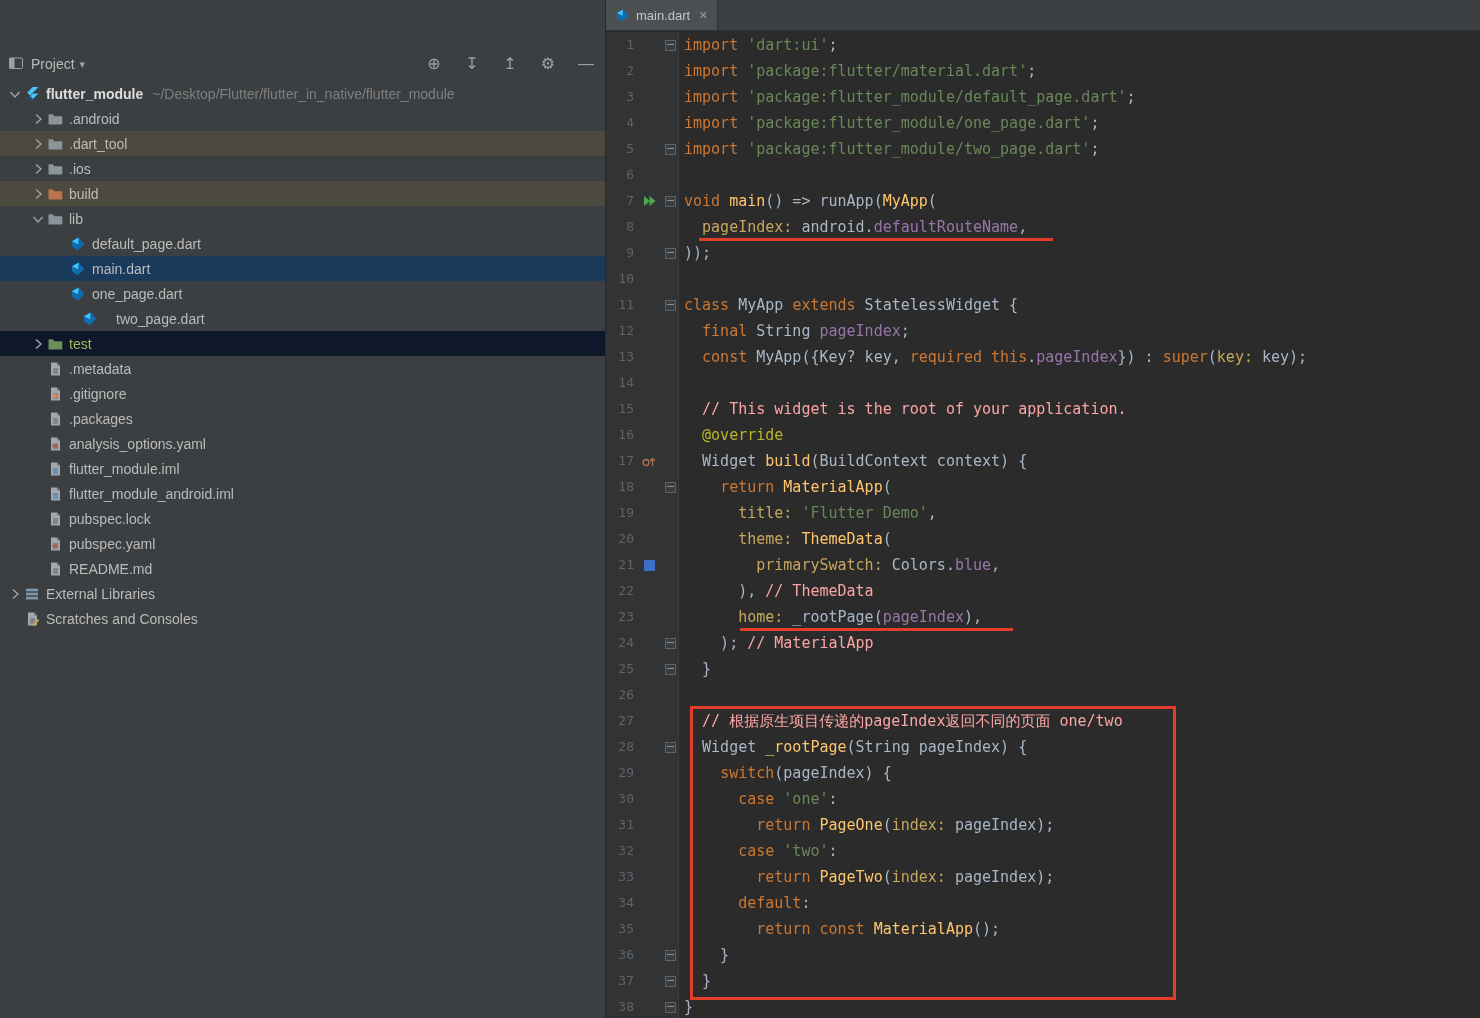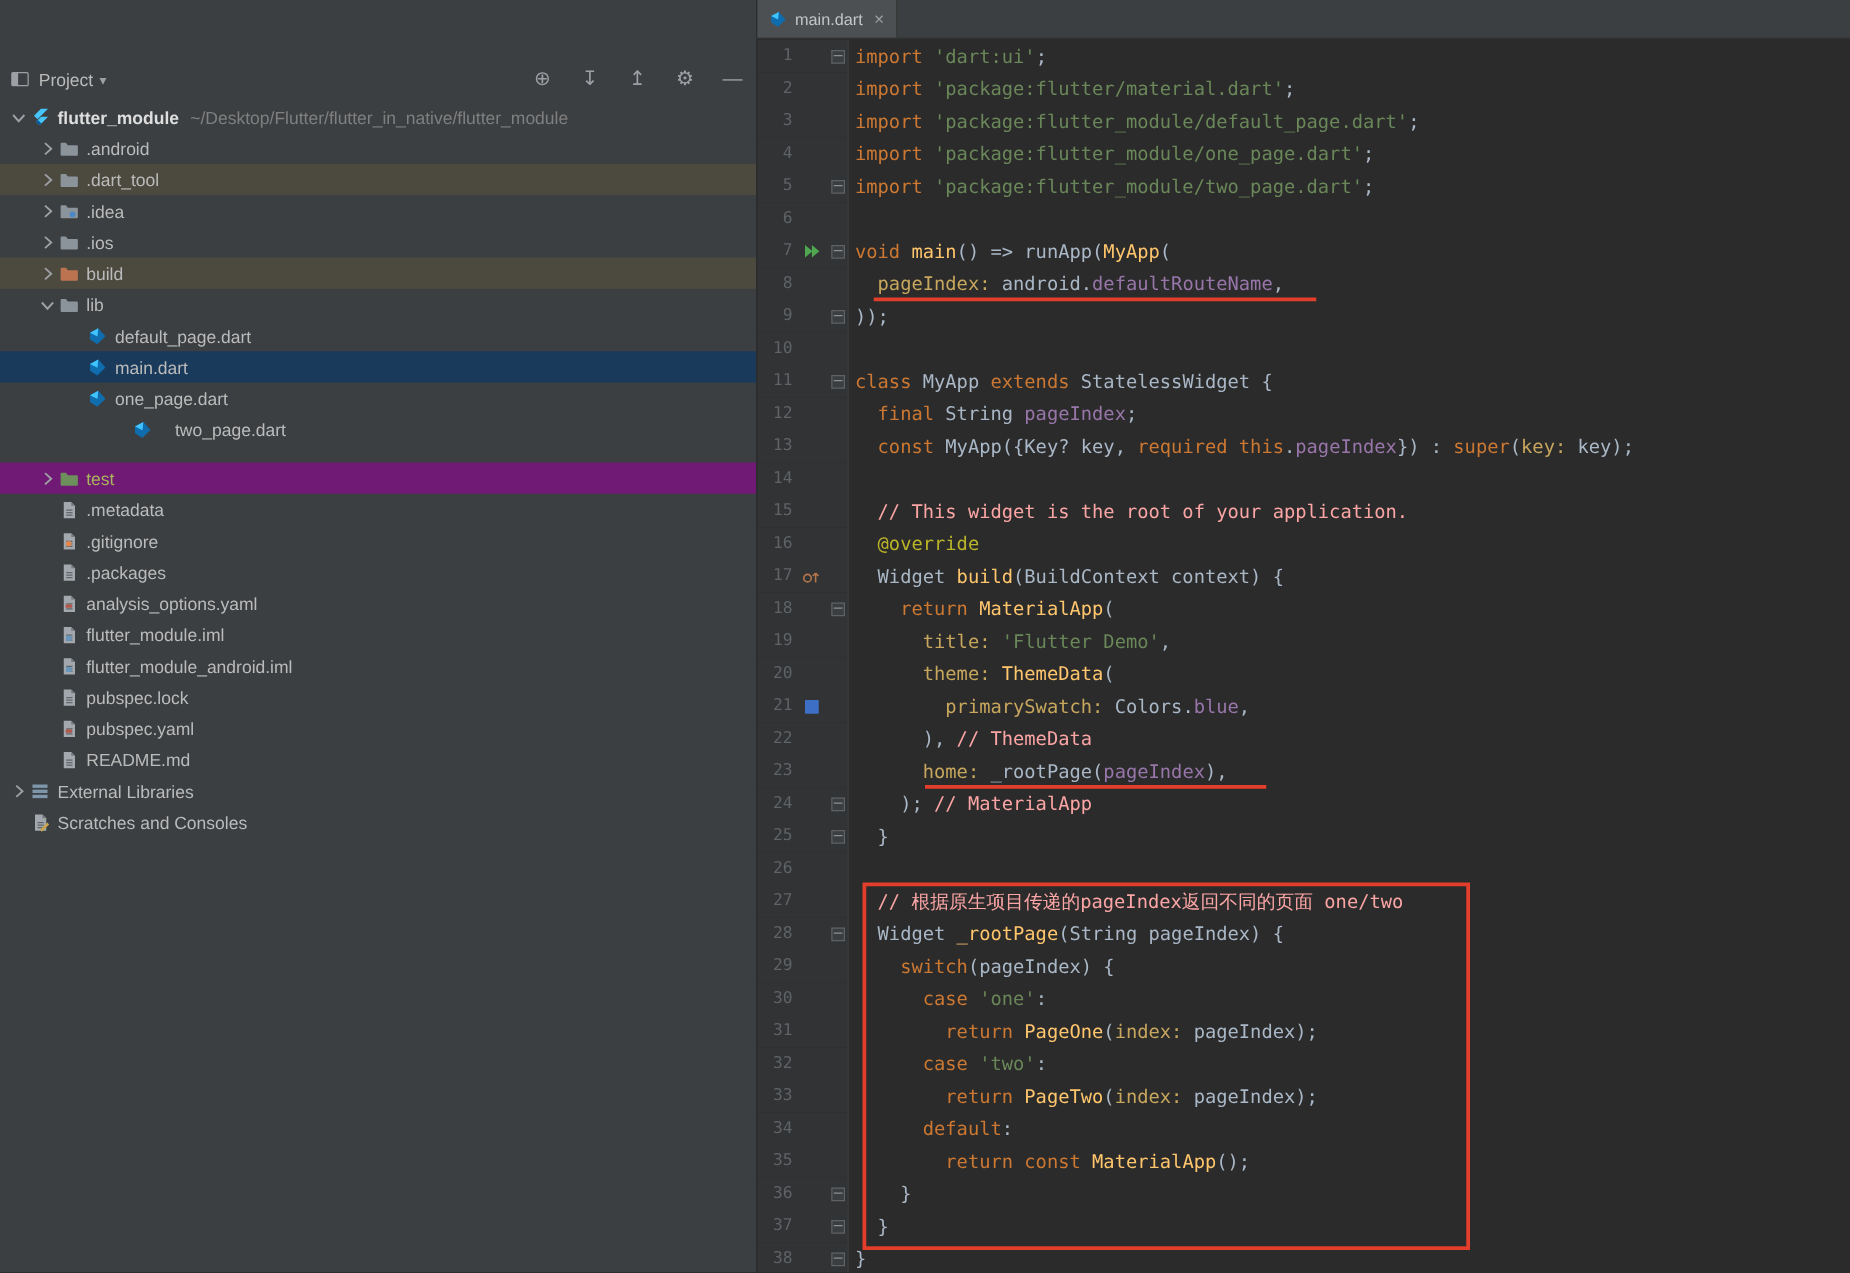--- a/index.html
+++ b/index.html
@@ -17,21 +17,21 @@
   .tree{flex:1;overflow:hidden;font-size:14px;}
   .tree-row{height:25px;display:flex;align-items:center;white-space:nowrap;cursor:default;}
   .tree-row .chevron{width:17px;min-width:17px;height:16px;display:inline-flex;align-items:center;justify-content:center;}
   .tree-row .icon{width:18px;min-width:18px;height:16px;display:inline-flex;align-items:center;justify-content:center;margin-right:5px;}
   .tree-row .label{color:#BBBBBB;}
   .tree-row .label.bold{color:#DEDEDE;font-weight:700;}
   .tree-row .label.label-test{color:#A9B55E;}
   .tree-row .hint{color:#7F7F7F;margin-left:9px;}
   .tree-row.hl-selected{background:#1A3A5C;}
   .tree-row.hl-excluded{background:#4C4A3F;}
-  .tree-row.hl-test{background:#701a75;margin-top:14px;}
+  .tree-row.hl-test{background:#0f172a;}
 
   
   .editor-area{flex:1;display:flex;flex-direction:column;background:#2B2B2B;min-width:0;}
   .tab-bar{height:30px;background:#3C3F41;display:flex;align-items:stretch;border-bottom:1px solid #323232;}
   .tab{display:flex;align-items:center;gap:6px;padding:0 10px 0 9px;background:#4C5052;color:#C3C5C7;
     font-size:13px;border-right:1px solid #323232;}
   .tab .icon{display:inline-flex;width:15px;height:15px;}
   .tab .close{color:#9DA0A3;font-size:14px;margin-left:3px;}
 
   .code-pane{flex:1;overflow:hidden;padding-top:1px;}
@@ -128,34 +128,20 @@
         </div>
         <div class="tree-row" style="padding-left: 29px;">
           <span class="chevron">
             <svg width="16" height="16" viewBox="0 0 16 16">
               <path d="M6 3.5 L11 8 L6 12.5" fill="none" stroke="#9DA0A4" stroke-width="1.5"></path>
             </svg>
           </span>
           <span class="icon">
             <svg width="16" height="16" viewBox="0 0 16 16">
               <path d="M1.5 3.2 h4.2 l1.6 2 h7.2 a.8 .8 0 0 1 .8 .8 v6.7 a.8 .8 0 0 1 -.8 .8 h-12.2 a.8 .8 0 0 1 -.8 -.8 v-8.7 a.8 .8 0 0 1 .8-.8 z" fill="#8B939B"></path>
-              <circle cx="11" cy="10.5" r="2.3" fill="#4A88C7"></circle>
-            </svg>
-          </span>
-          <span class="label">.idea</span>
-        </div>
-        <div class="tree-row" style="padding-left: 29px;">
-          <span class="chevron">
-            <svg width="16" height="16" viewBox="0 0 16 16">
-              <path d="M6 3.5 L11 8 L6 12.5" fill="none" stroke="#9DA0A4" stroke-width="1.5"></path>
-            </svg>
-          </span>
-          <span class="icon">
-            <svg width="16" height="16" viewBox="0 0 16 16">
-              <path d="M1.5 3.2 h4.2 l1.6 2 h7.2 a.8 .8 0 0 1 .8 .8 v6.7 a.8 .8 0 0 1 -.8 .8 h-12.2 a.8 .8 0 0 1 -.8 -.8 v-8.7 a.8 .8 0 0 1 .8-.8 z" fill="#8B939B"></path>
             </svg>
           </span>
           <span class="label">.ios</span>
         </div>
         <div class="tree-row hl-excluded" style="padding-left: 29px;">
           <span class="chevron">
             <svg width="16" height="16" viewBox="0 0 16 16">
               <path d="M6 3.5 L11 8 L6 12.5" fill="none" stroke="#9DA0A4" stroke-width="1.5"></path>
             </svg>
           </span>
@@ -202,21 +188,21 @@
         <div class="tree-row" style="padding-left: 52px;">
           <span class="chevron"></span>
           <span class="icon">
             <svg width="16" height="16" viewBox="0 0 16 16">
               <path d="M2 5.2 L8.6 1.6 L14.4 8 L7.8 14.4 L2 10.5 Z" fill="#0F6CAD"></path>
               <path d="M2 5.2 L8.6 1.6 L8 8.2 Z" fill="#40C4FF"></path>
             </svg>
           </span>
           <span class="label">one_page.dart</span>
         </div>
-        <div class="tree-row" style="padding-left: 76px; gap: 12px;">
+        <div class="tree-row" style="padding-left: 52px; gap: 12px;">
           <span class="chevron"></span>
           <span class="icon">
             <svg width="16" height="16" viewBox="0 0 16 16">
               <path d="M2 5.2 L8.6 1.6 L14.4 8 L7.8 14.4 L2 10.5 Z" fill="#0F6CAD"></path>
               <path d="M2 5.2 L8.6 1.6 L8 8.2 Z" fill="#40C4FF"></path>
             </svg>
           </span>
           <span class="label">two_page.dart</span>
         </div>
         <div class="tree-row hl-test" style="padding-left: 29px;">

